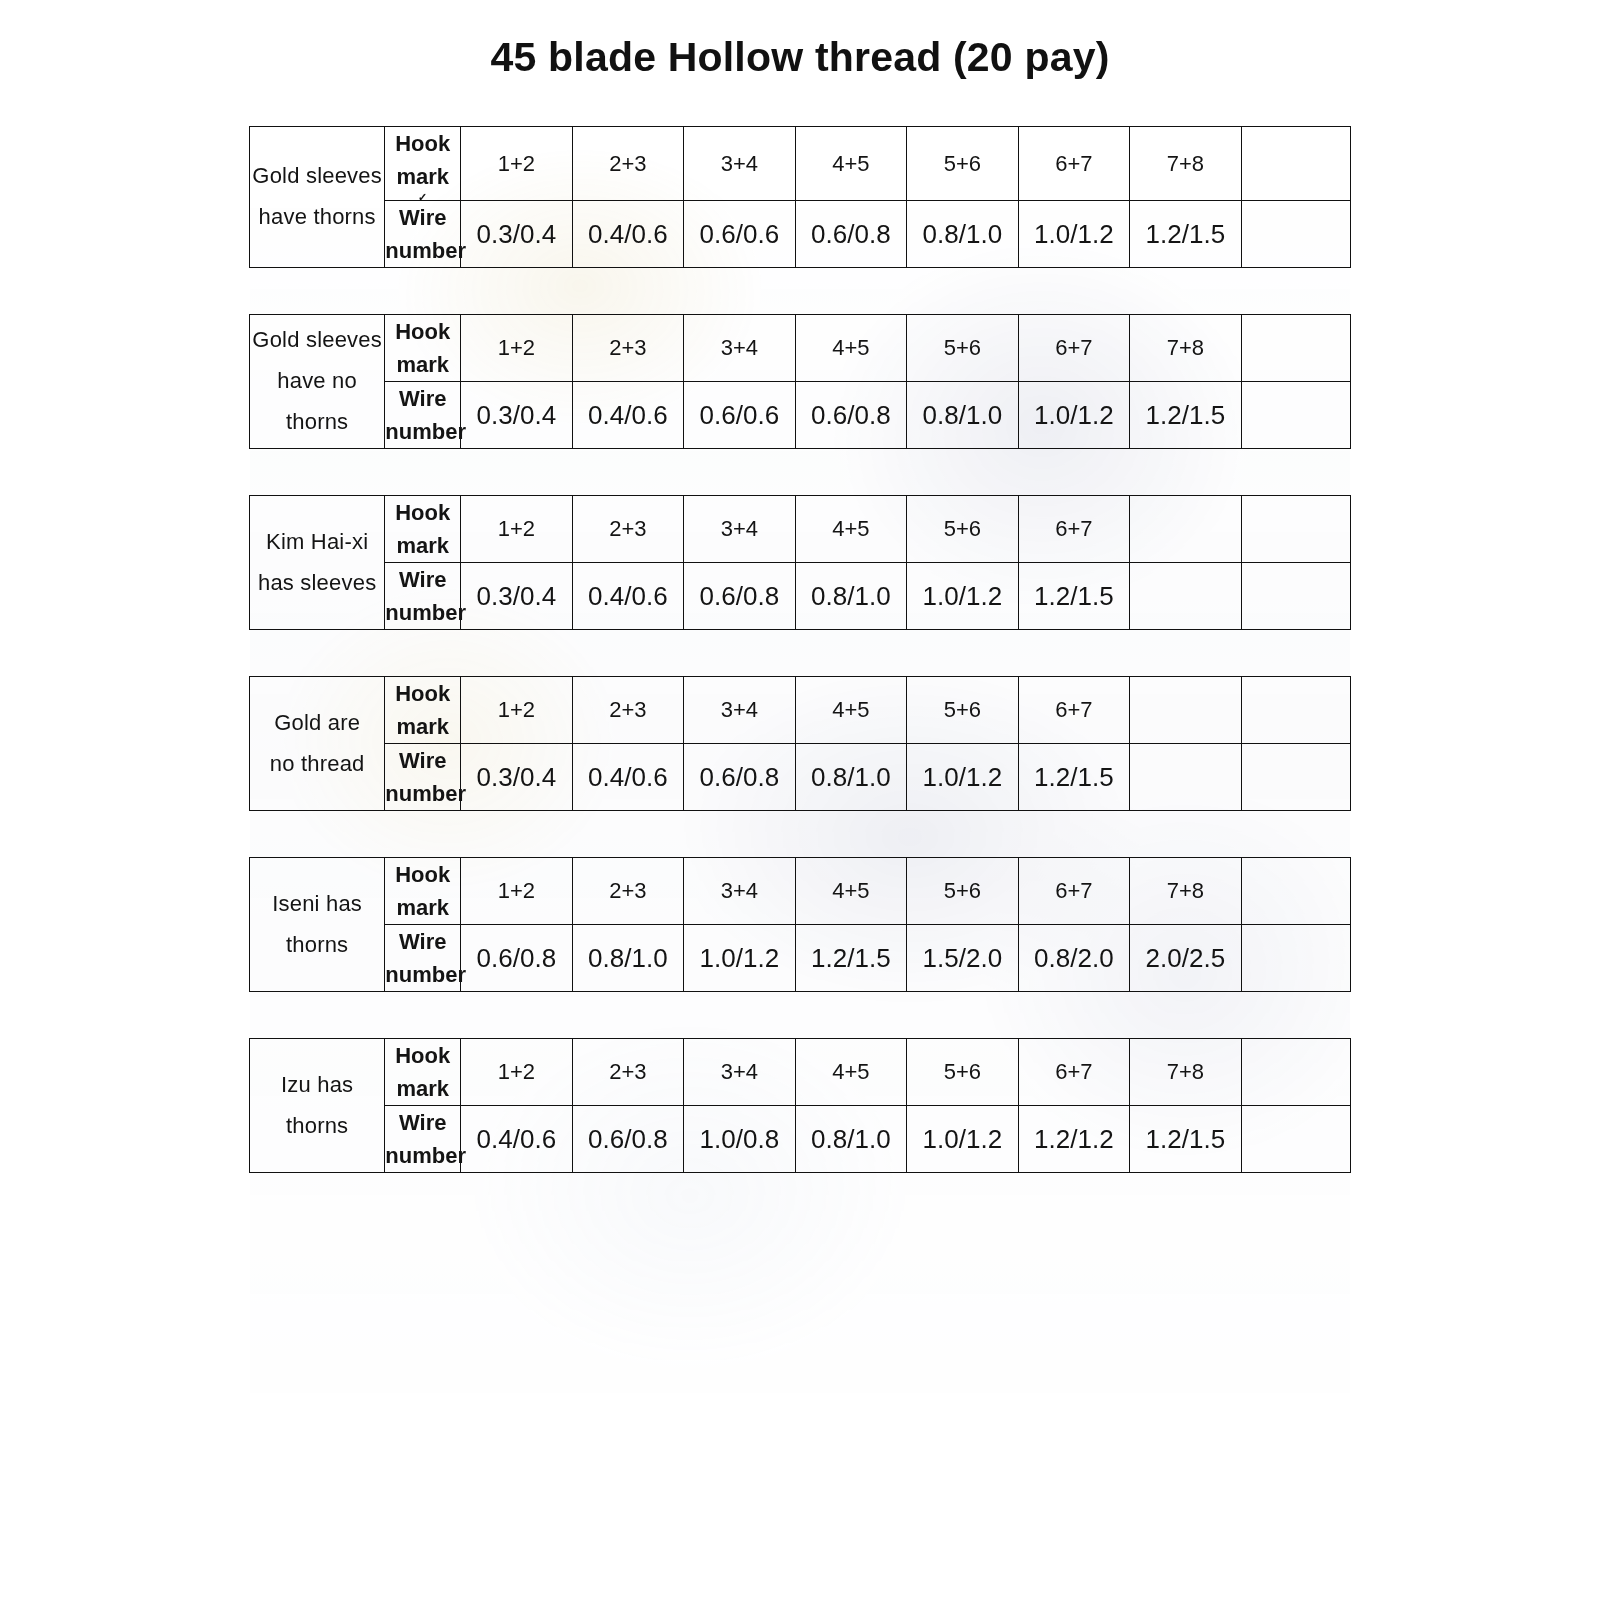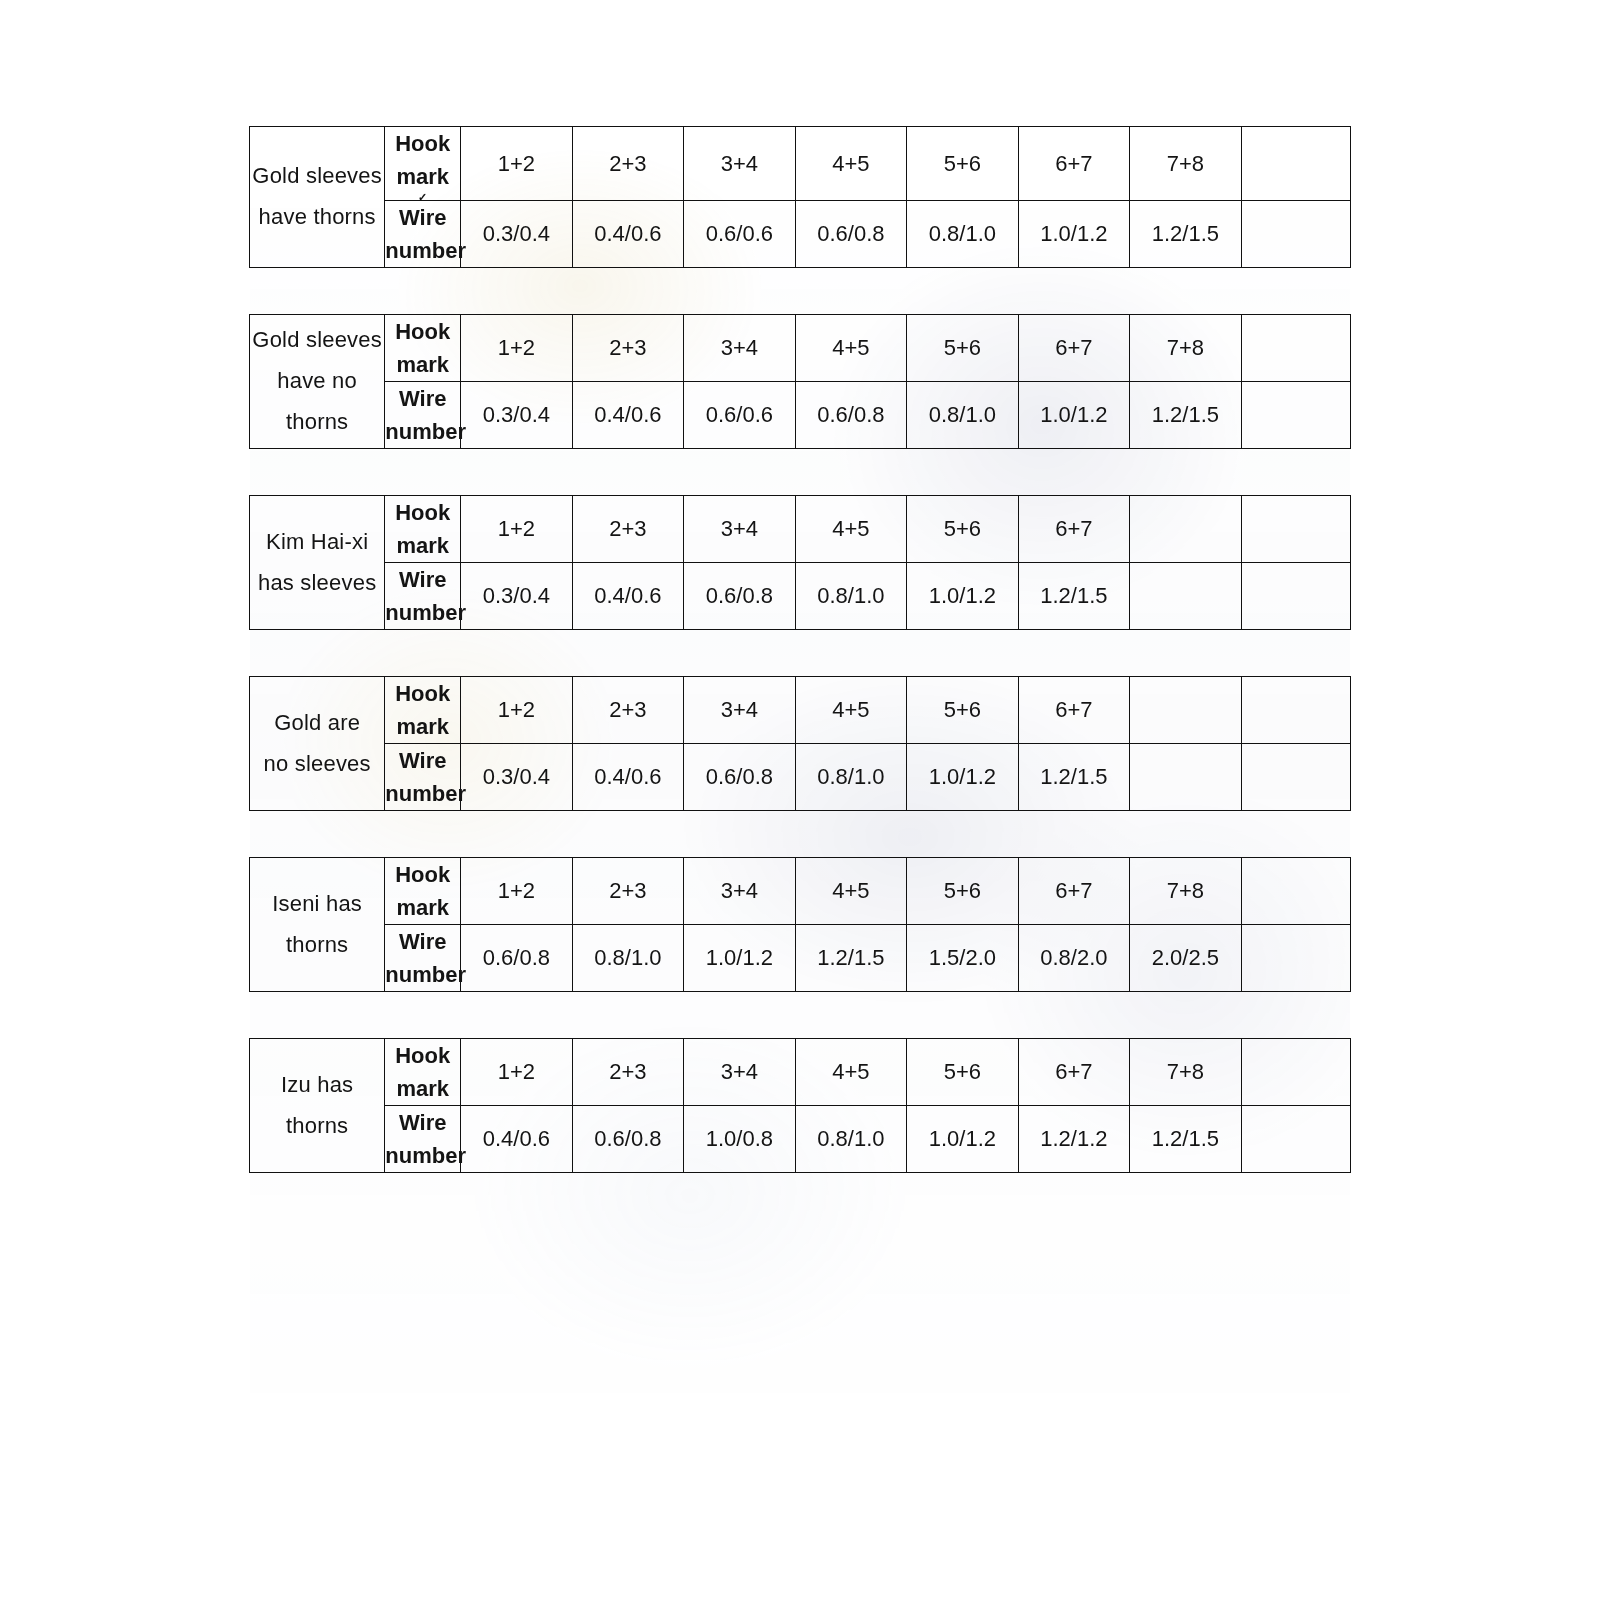--- a/index.html
+++ b/index.html
@@ -84,21 +84,21 @@
     padding: 0 4px;
     margin-top: 28px;
   }
   td.rowtype {
     font-size: 16px;
     font-weight: bold;
     line-height: 1.5;
     padding: 0 2px;
   }
   td.val { font-size: 23px; }
-  td.val.small { font-size: 22px; }
+  td.val.small { font-size: 26px; }
   tr.spacer td {
     height: 46px;
     border-left: 1.5px solid #111111;
     border-right: 1.5px solid #111111;
     border-top: 1.5px solid #111111;
     border-bottom: 1.5px solid #111111;
   }
   tr.spacer td.sp {
     border-top: 1.5px solid #111111;
     border-bottom: 1.5px solid #111111;
@@ -112,20 +112,21 @@
     margin-top: 1px;
   }
 </style>
 </head>
 <body>
 
 <div id="page">
 
   <div class="watermark"></div>
 
+  <div class="title">45 blade Hollow thread (20 pay)</div>
 
   <div class="table-wrap">
     <table class="grid">
       <colgroup>
         <col class="c-label">
         <col class="c-rowtype">
         <col class="c-data">
           <col class="c-data">
           <col class="c-data">
           <col class="c-data">
@@ -237,21 +238,21 @@
             <td class="val small">1.2/1.5</td>
             <td class="val small"></td>
             <td class="val small"></td>
           </tr>
           <tr class="spacer">
             <td class="sp" colspan="10"></td>
           </tr>
           <tr>
             <td class="label" rowspan="2">
               <div>Gold are</div>
-              <div>no sleeves</div>
+              <div>no thread</div>
             </td>
             <td class="rowtype">
               <div>Hook</div>
               <div>mark</div>
             </td>
             <td class="val">1+2</td>
             <td class="val">2+3</td>
             <td class="val">3+4</td>
             <td class="val">4+5</td>
             <td class="val">5+6</td>

